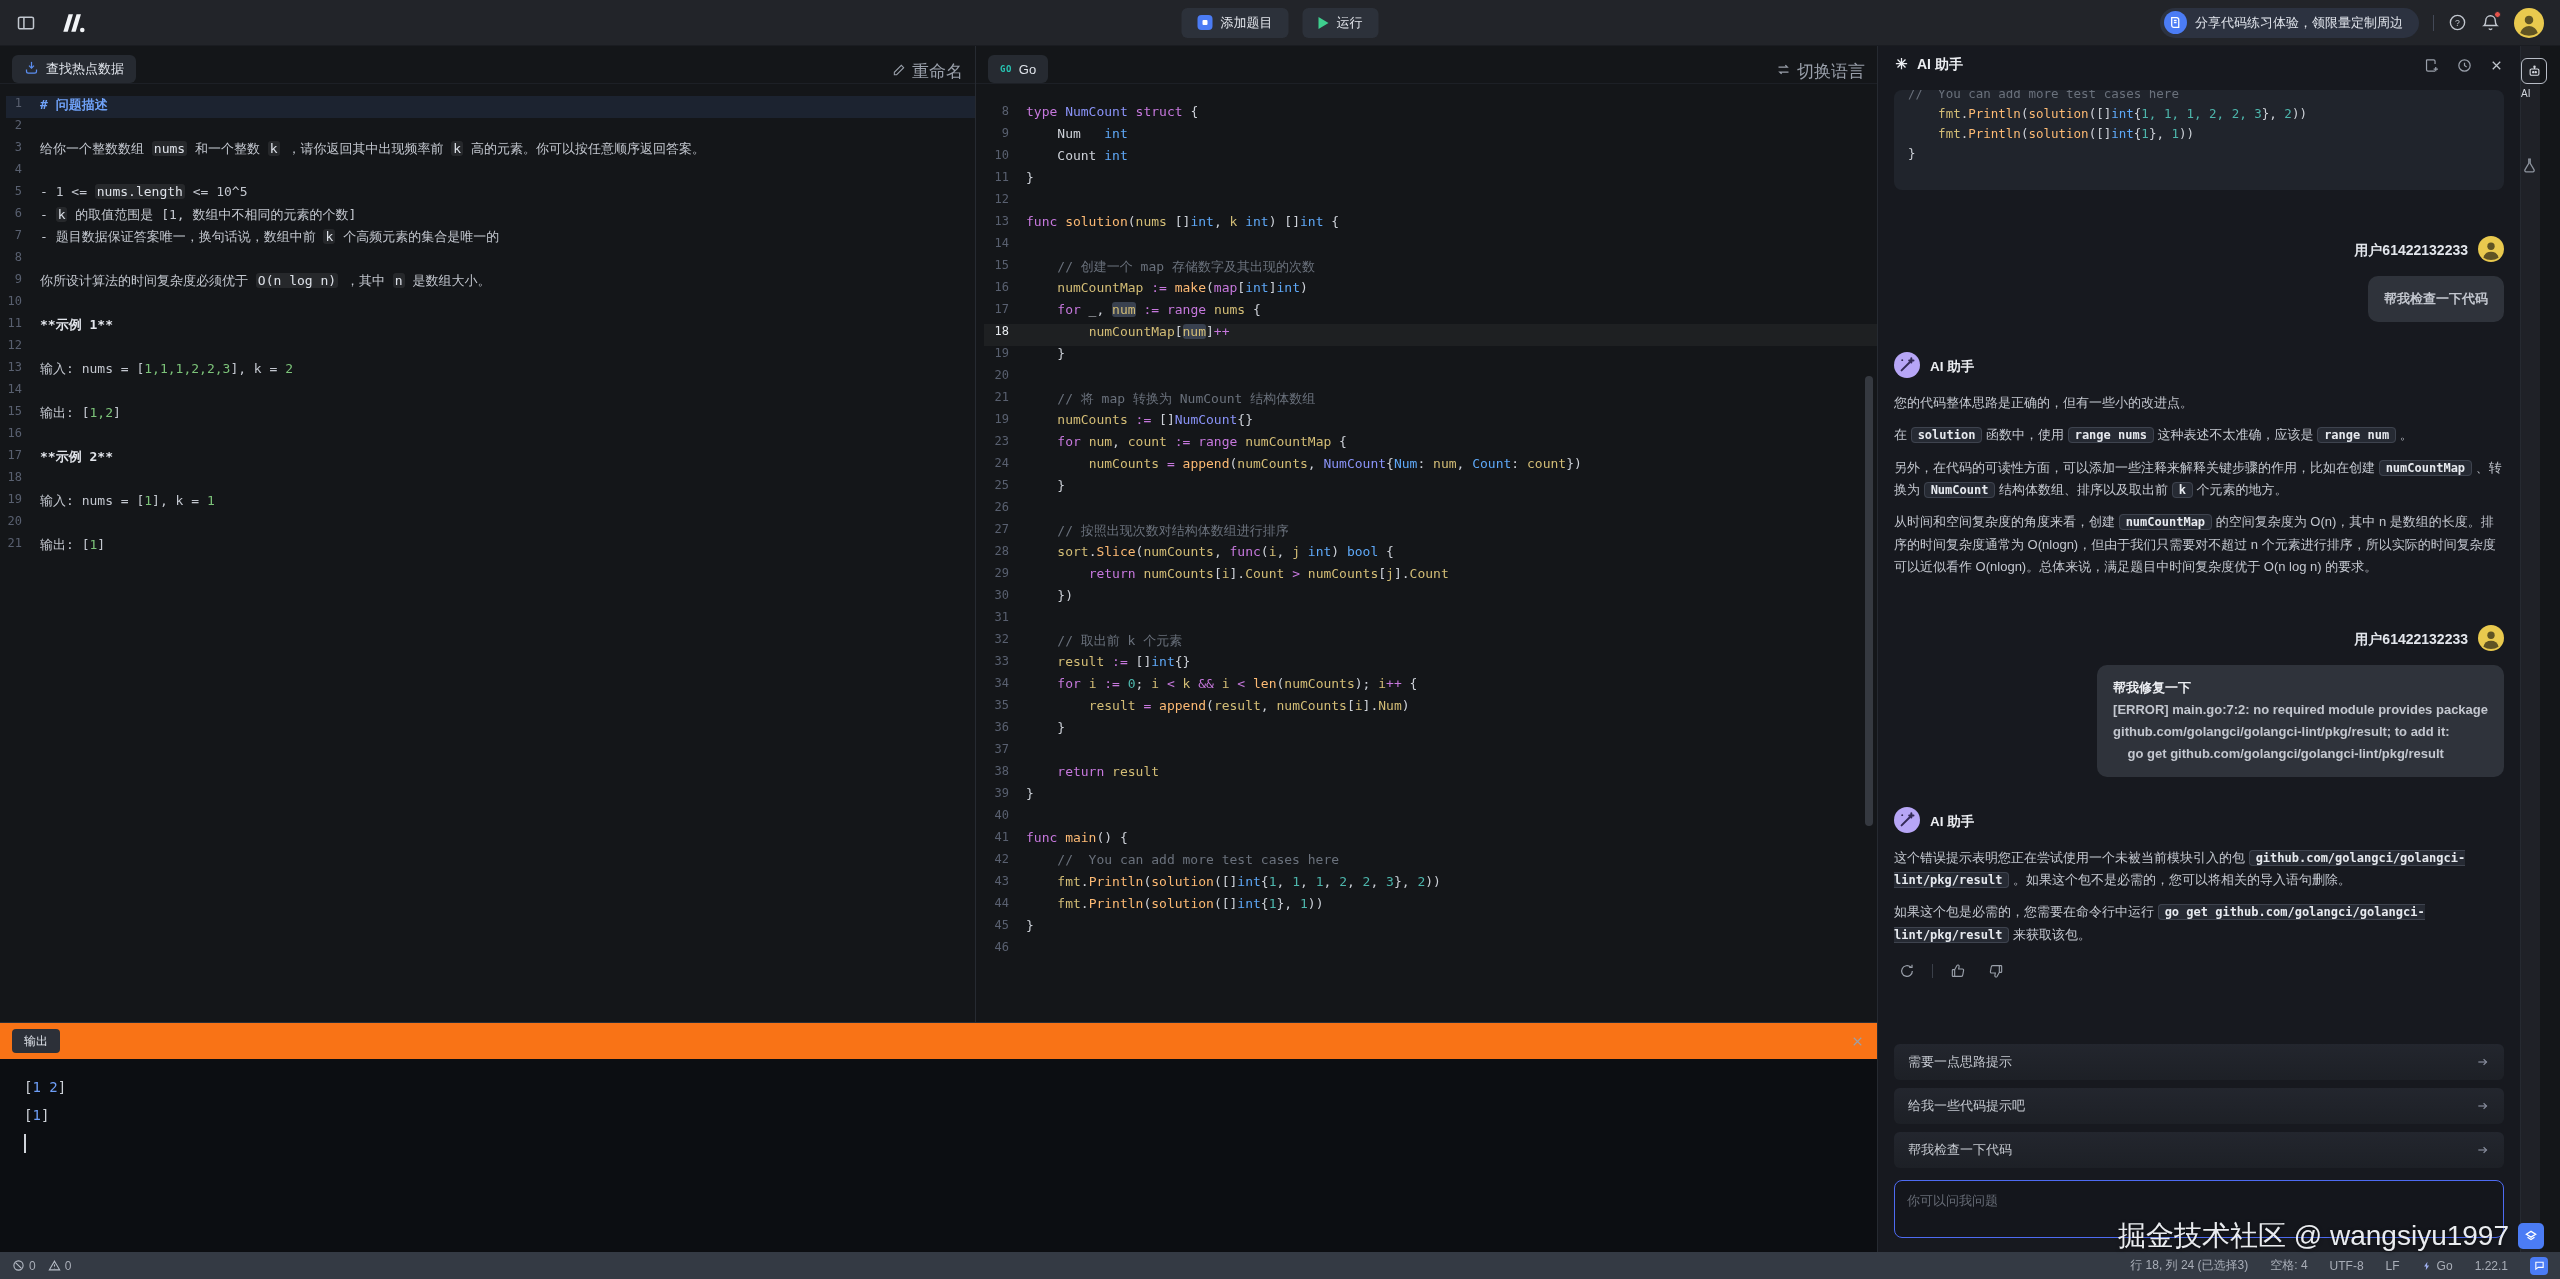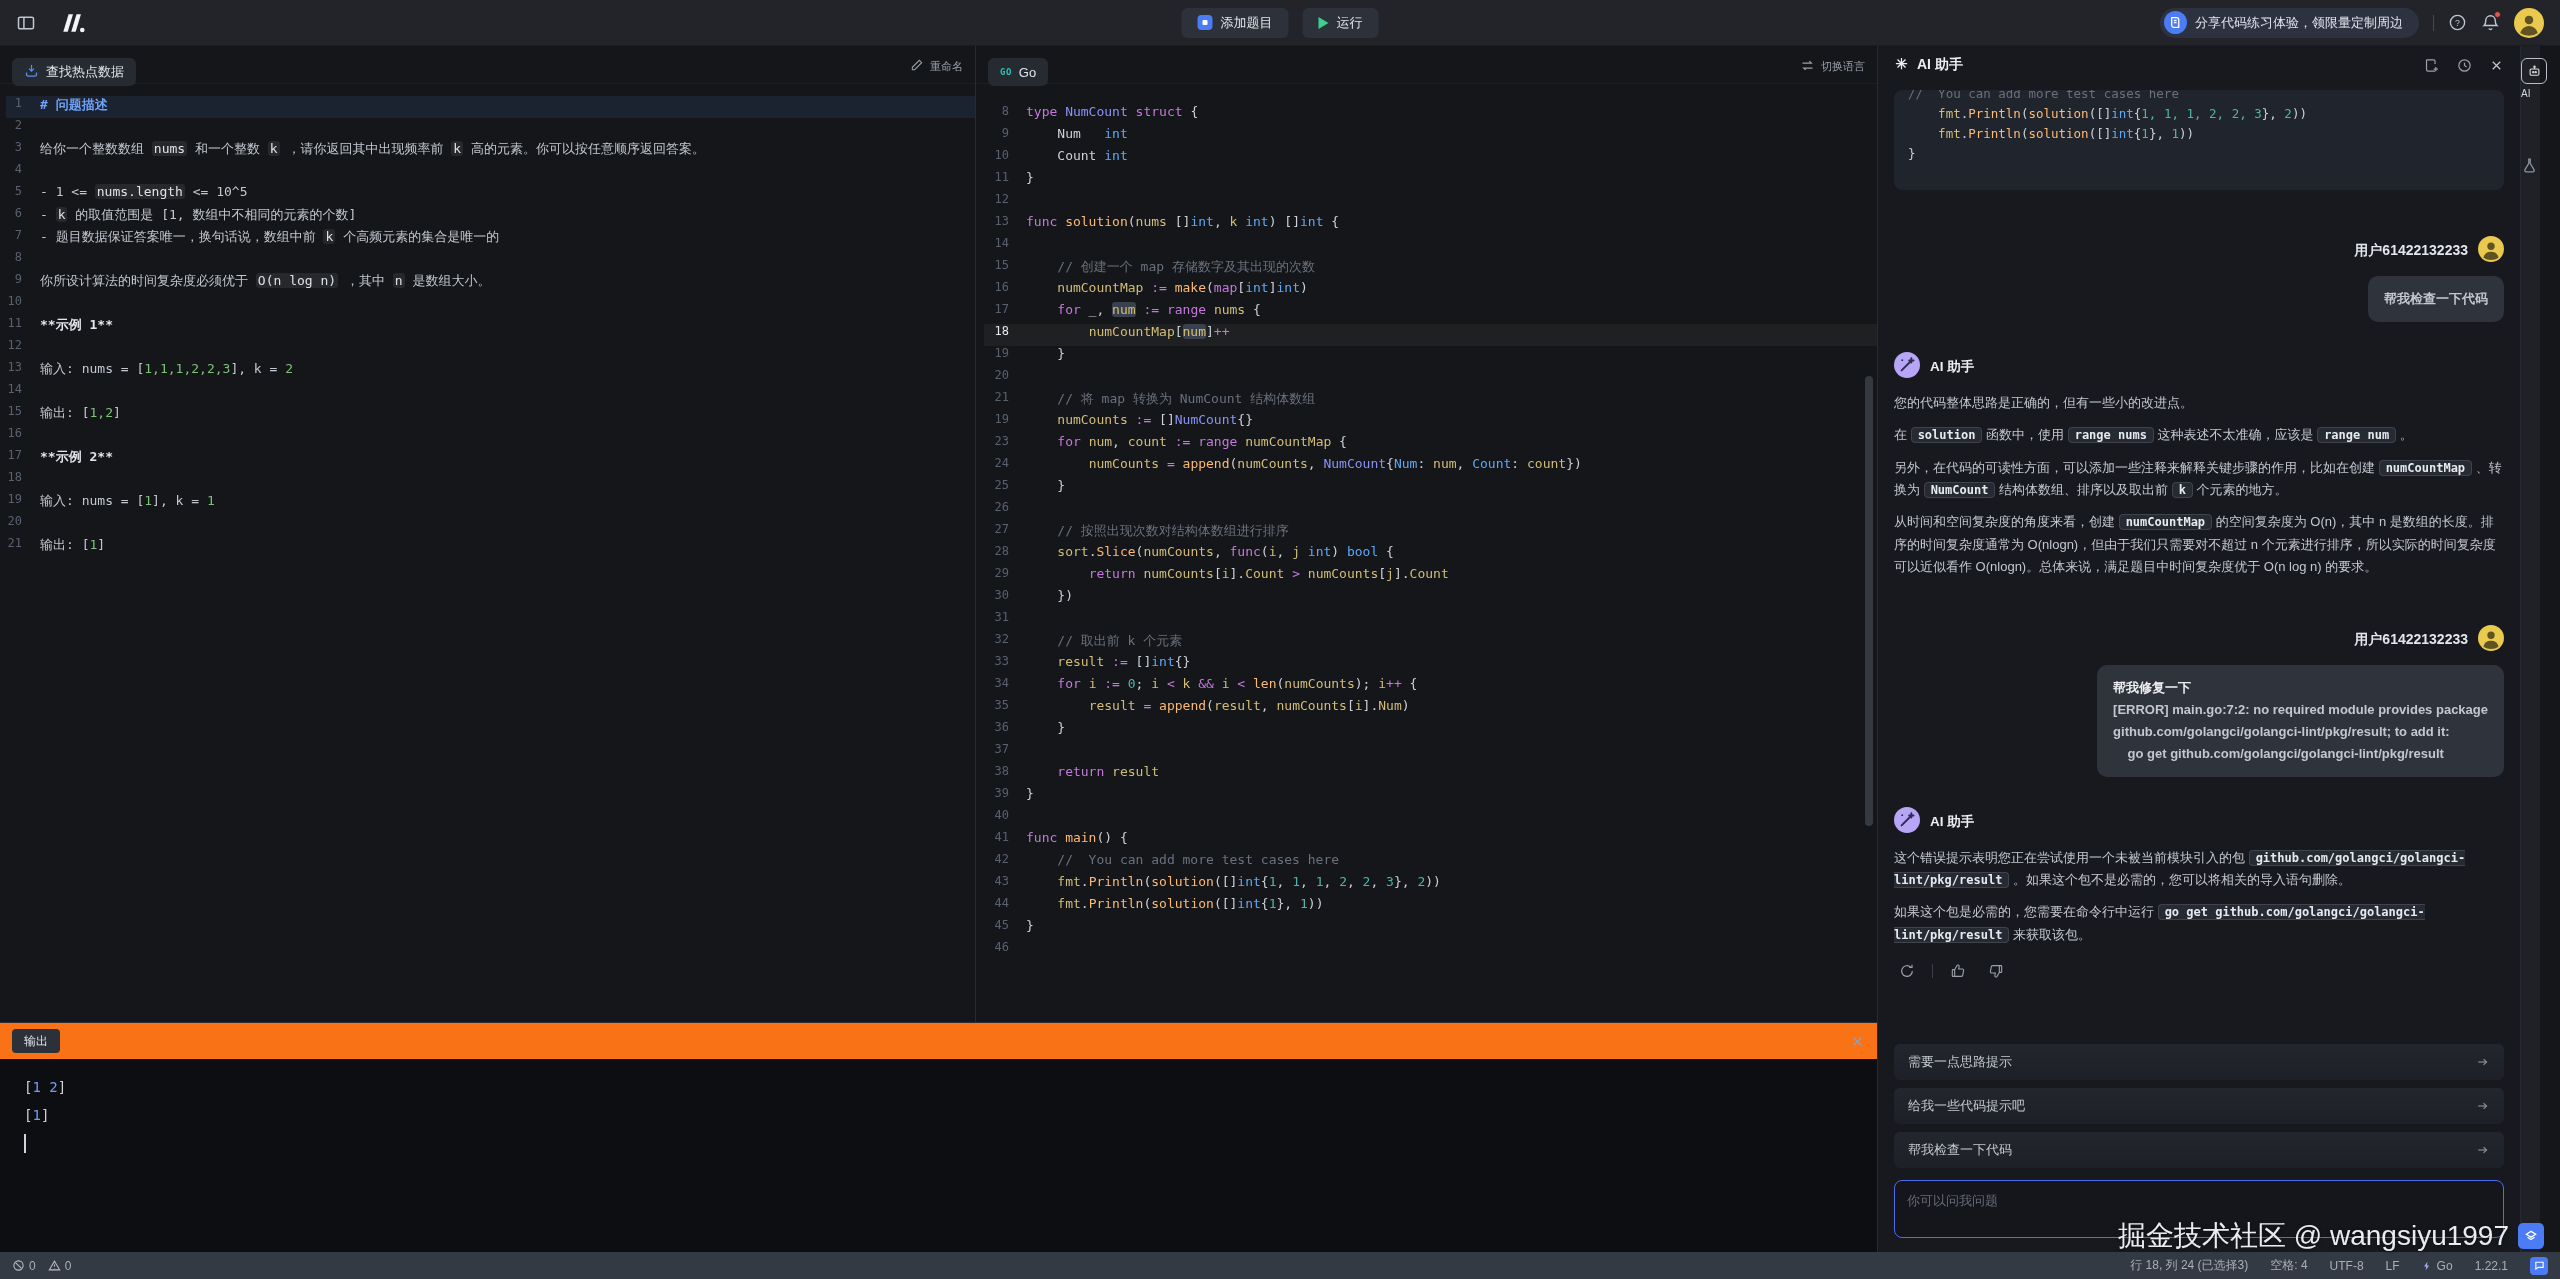--- a/index.html
+++ b/index.html
@@ -28,26 +28,26 @@
   .tb-divider { width:1px; height:16px; background:#434957; }
   .bell-wrap { position:relative; }
   .bell-dot { position:absolute; right:-1px; top:-2px; width:7px; height:7px; border-radius:50%;
     background:#e5534b; border:1.5px solid #222429; }
 
   
   .main { flex:1; display:flex; min-height:0; }
   .work { width:1878px; flex:none; display:flex; flex-direction:column; border-right:1px solid #262a31; }
   .editors { flex:1; display:flex; min-height:0; }
 
-  .panel-head { height:38px; flex:none; display:flex; align-items:flex-start; padding:12px 12px;
+  .panel-head { height:38px; flex:none; display:flex; align-items:flex-end; padding:0 12px;
     border-bottom:1px solid #1d2026; }
   .tab-chip { height:28px; display:flex; align-items:center; gap:7px; background:#262a31;
     border-radius:6px; padding:0 12px; font-size:13px; color:#e0e4eb; cursor:pointer; }
   .head-right { margin-left:auto; display:flex; align-items:center; gap:6px; color:#9aa0ab;
-    font-size:11px; cursor:pointer; }
+    font-size:17px; cursor:pointer; }
 
   .problem-panel { width:976px; flex:none; display:flex; flex-direction:column;
     background:#141619; border-right:1px solid #262a31; }
   .md-area { flex:1; padding:12px 0 0 6px; overflow:hidden; }
   .md-row { display:flex; height:22px; line-height:22px; }
   .md-row.hl { background:rgba(94,128,219,0.12); }
   .ln { flex:none; width:34px; text-align:right; padding-right:18px;
     font:12px "DejaVu Sans Mono", monospace; color:#596070; user-select:none; }
   .lc { white-space:pre; font:13px "DejaVu Sans Mono", monospace; }
 

